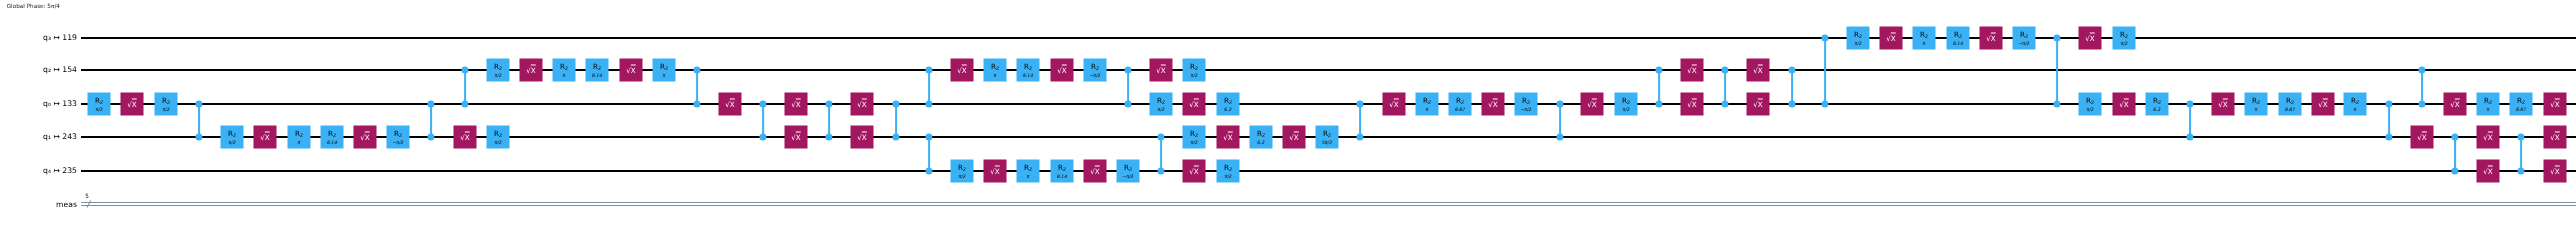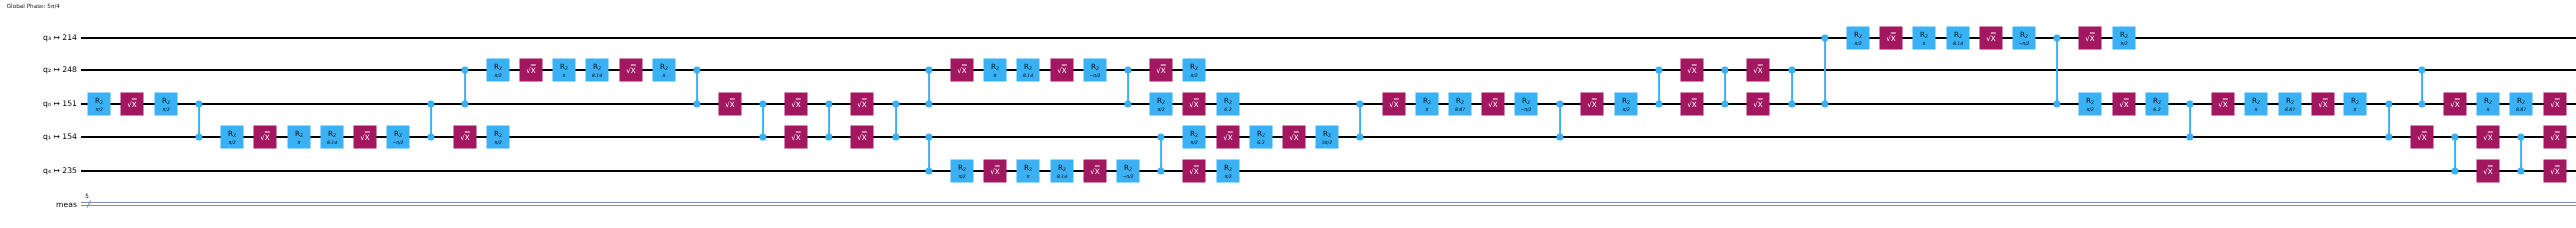--- a/index.html
+++ b/index.html
@@ -21,27 +21,27 @@
   .ovl{text-decoration:overline;}
   .czline{position:absolute;width:1.8px;transform:translateX(-50%);}
   .czdot{position:absolute;width:7.2px;height:7.2px;border-radius:50%;transform:translate(-50%,-50%);}
 </style>
 </head>
 <body>
 
 <div id="circuit">
   <div class="gphase">Global Phase: 5π/4</div>
 <div class="qwire" style="left: 81px; top: 37px; width: 3993px; background: rgb(0, 0, 0);"></div>
-    <div class="wlabel" style="left: 77px; top: 38px;">q₃ ↦ 214</div>
+    <div class="wlabel" style="left: 77px; top: 38px;">q₃ ↦ 119</div>
     <div class="qwire" style="left: 81px; top: 69px; width: 3993px; background: rgb(0, 0, 0);"></div>
-    <div class="wlabel" style="left: 77px; top: 70px;">q₂ ↦ 248</div>
+    <div class="wlabel" style="left: 77px; top: 70px;">q₂ ↦ 154</div>
     <div class="qwire" style="left: 81px; top: 103px; width: 3993px; background: rgb(0, 0, 0);"></div>
-    <div class="wlabel" style="left: 77px; top: 104px;">q₀ ↦ 151</div>
+    <div class="wlabel" style="left: 77px; top: 104px;">q₀ ↦ 133</div>
     <div class="qwire" style="left: 81px; top: 136px; width: 3993px; background: rgb(0, 0, 0);"></div>
-    <div class="wlabel" style="left: 77px; top: 137px;">q₁ ↦ 154</div>
+    <div class="wlabel" style="left: 77px; top: 137px;">q₁ ↦ 243</div>
     <div class="qwire" style="left: 81px; top: 170px; width: 3993px; background: rgb(0, 0, 0);"></div>
     <div class="wlabel" style="left: 77px; top: 171px;">q₄ ↦ 235</div>
     <div class="clline" style="left: 81px; top: 202px; width: 3993px; background: rgb(125, 142, 165);"></div>
     <div class="clline" style="left: 81px; top: 205px; width: 3993px; background: rgb(125, 142, 165);"></div>
     <div class="cllabel" style="left: 77px; top: 204px;">meas</div>
     <div class="bundleslash" style="left: 89px; top: 204px; background: rgb(125, 142, 165);"></div>
     <div class="bundlecount" style="left: 87px; top: 199px;">5</div>
     <div class="czline" style="left: 199px; top: 104px; height: 33px; background: rgb(59, 177, 245);"></div>
     <div class="czdot" style="left: 199px; top: 104px; background: rgb(59, 177, 245);"></div>
     <div class="czdot" style="left: 199px; top: 137px; background: rgb(59, 177, 245);"></div>

